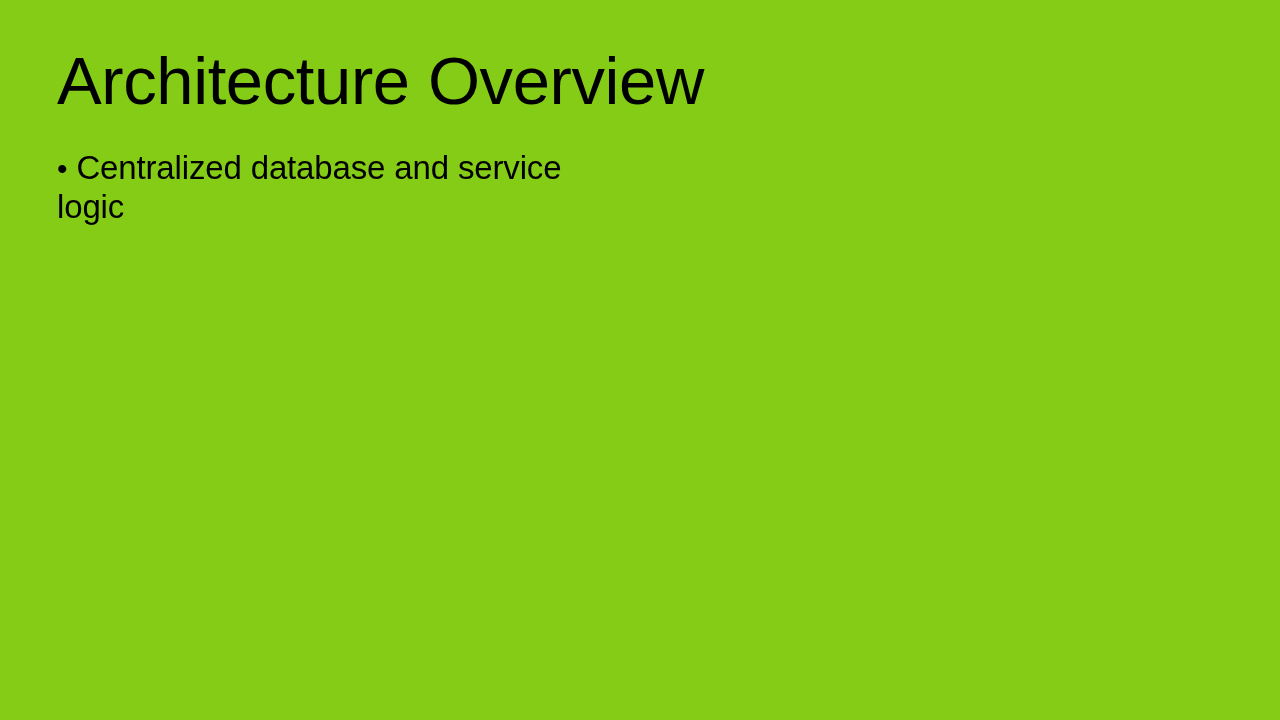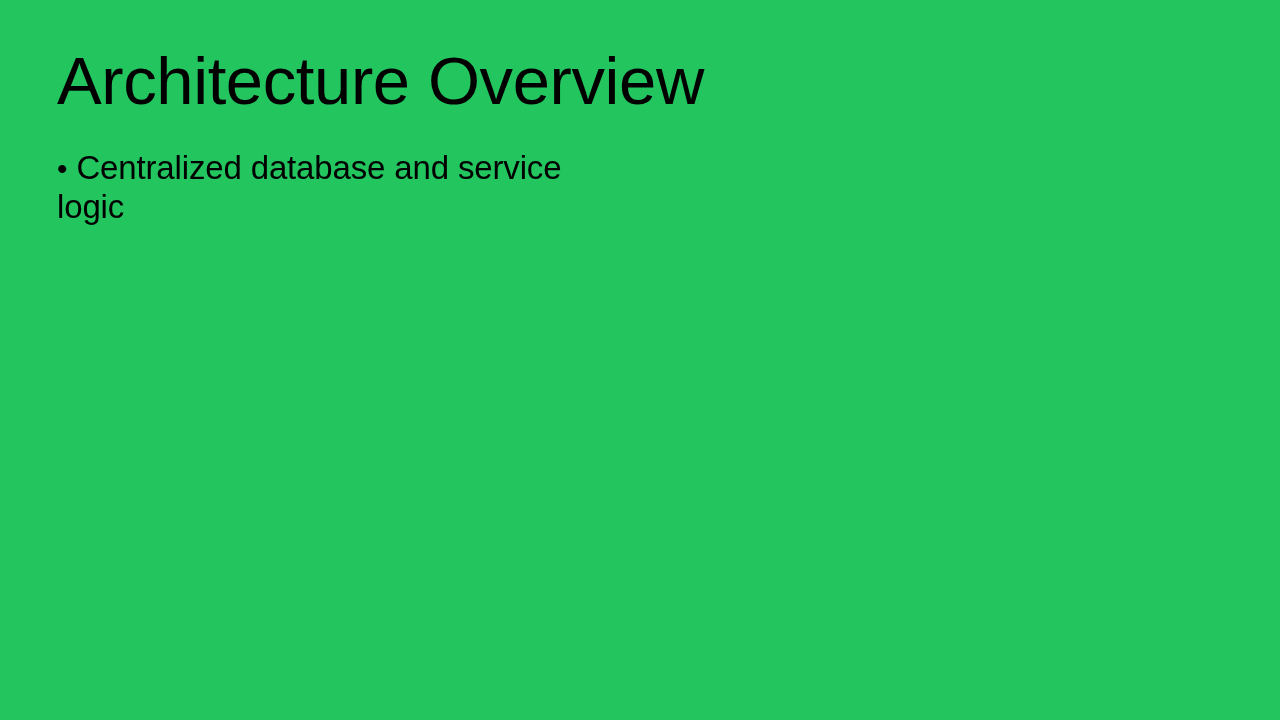--- a/index.html
+++ b/index.html
@@ -13,21 +13,21 @@
     background: #ffffff;
     font-family: "Liberation Sans", "DejaVu Sans", sans-serif;
     color: #000000;
     overflow: hidden;
   }
 
   .slide {
     position: relative;
     width: 1280px;
     height: 720px;
-    background: #22c55e;
+    background: #84cc16;
     box-sizing: border-box;
   }
 
   .slide-body {
     position: absolute;
     left: 57px;
     top: 46px;
     width: 700px;
   }
 

